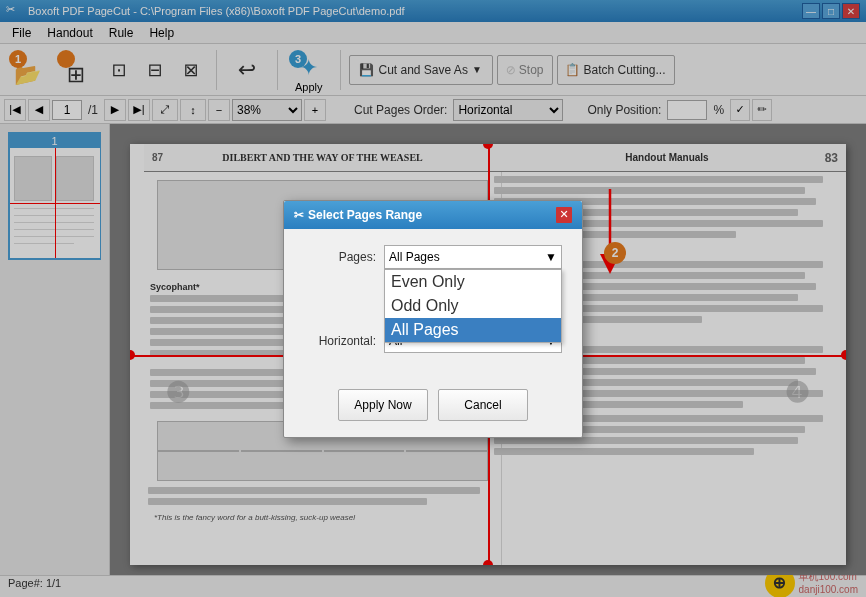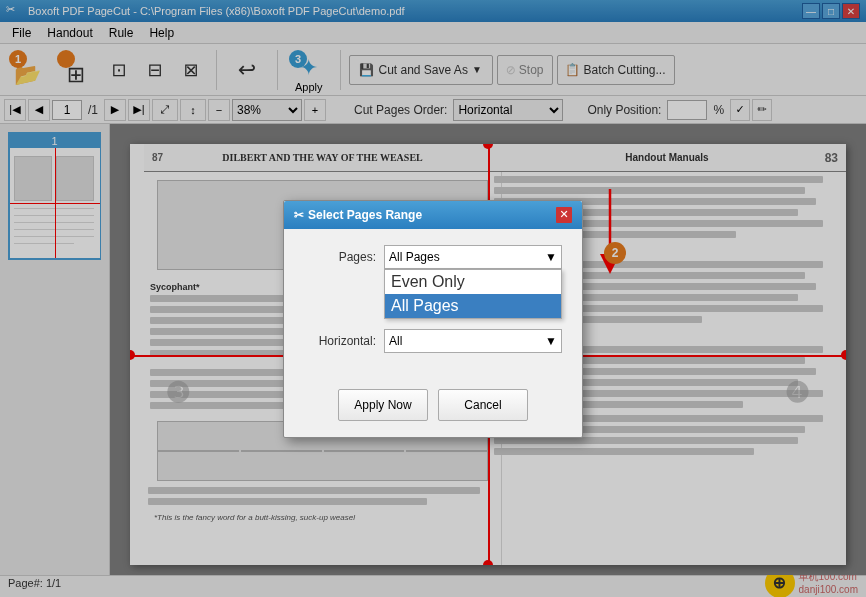--- a/index.html
+++ b/index.html
@@ -718,20 +718,21 @@
         <span class="form-label">Pages:</span>
         <div class="form-control">
 
           <div class="select-box">
             <span>All Pages</span>
             <span>▼</span>
           </div>
 
           <div class="select-dropdown">
             <div class="select-option">Even Only</div>
+            <div class="select-option">Odd Only</div>
             <div class="select-option selected">All Pages</div>
           </div>
         </div>
       </div>
 
       <div class="form-row" style="margin-top: 60px;">
         <span class="form-label">Horizontal:</span>
         <div class="form-control">
           <div class="select-box">
             <span>All</span>

